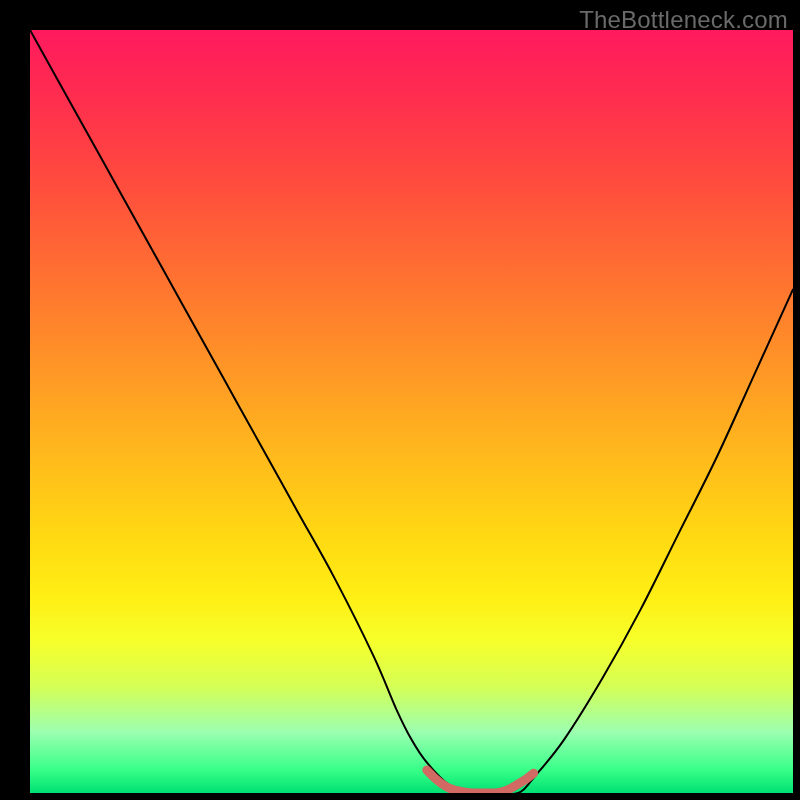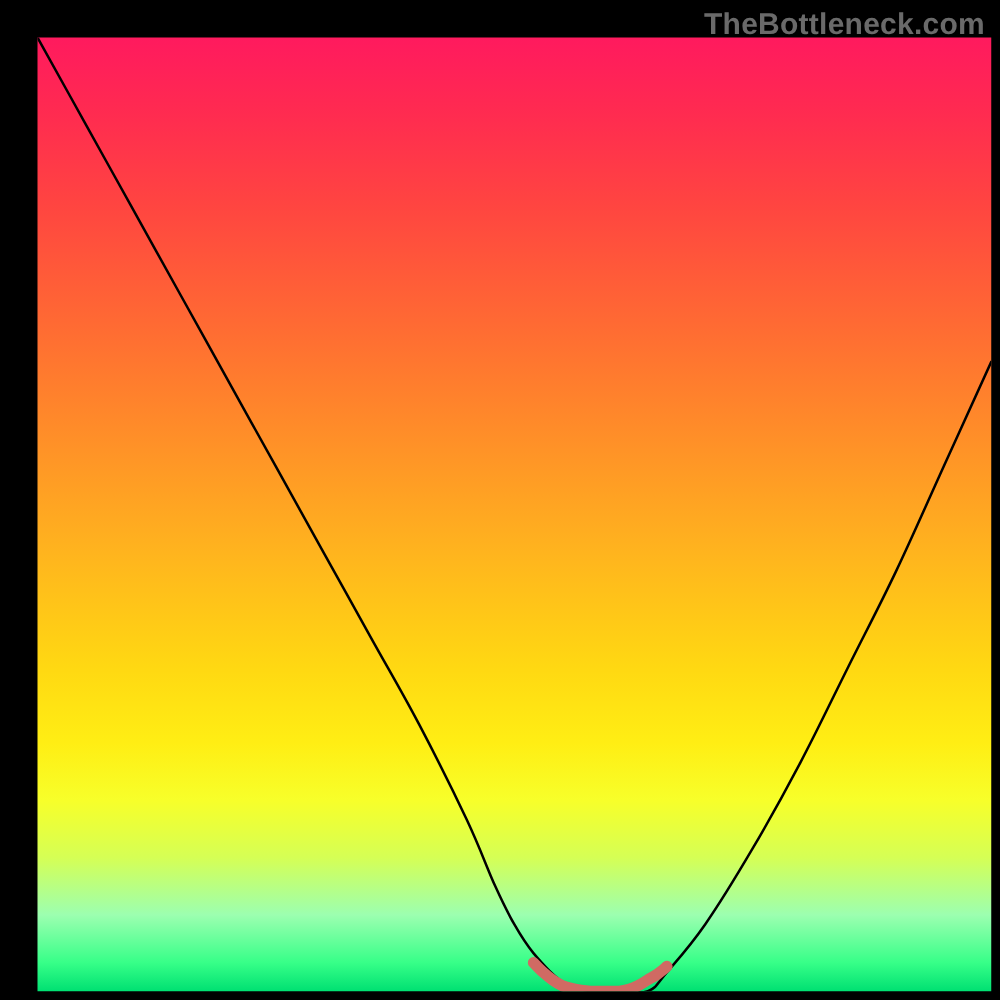--- a/index.html
+++ b/index.html
@@ -10,21 +10,21 @@
     position: relative;
     font-family: Arial, Helvetica, sans-serif;
     overflow: hidden;
   }
   .watermark {
     position: absolute;
     top: 6px;
     right: 12px;
     color: #6a6a6a;
     font-size: 24px;
-    font-weight: 700;
+    font-weight: 400;
     letter-spacing: 0.2px;
     z-index: 10;
   }
   .chart-frame {
     position: absolute;
     left: 30px;
     top: 30px;
     width: 763px;
     height: 763px;
     background: #000;

